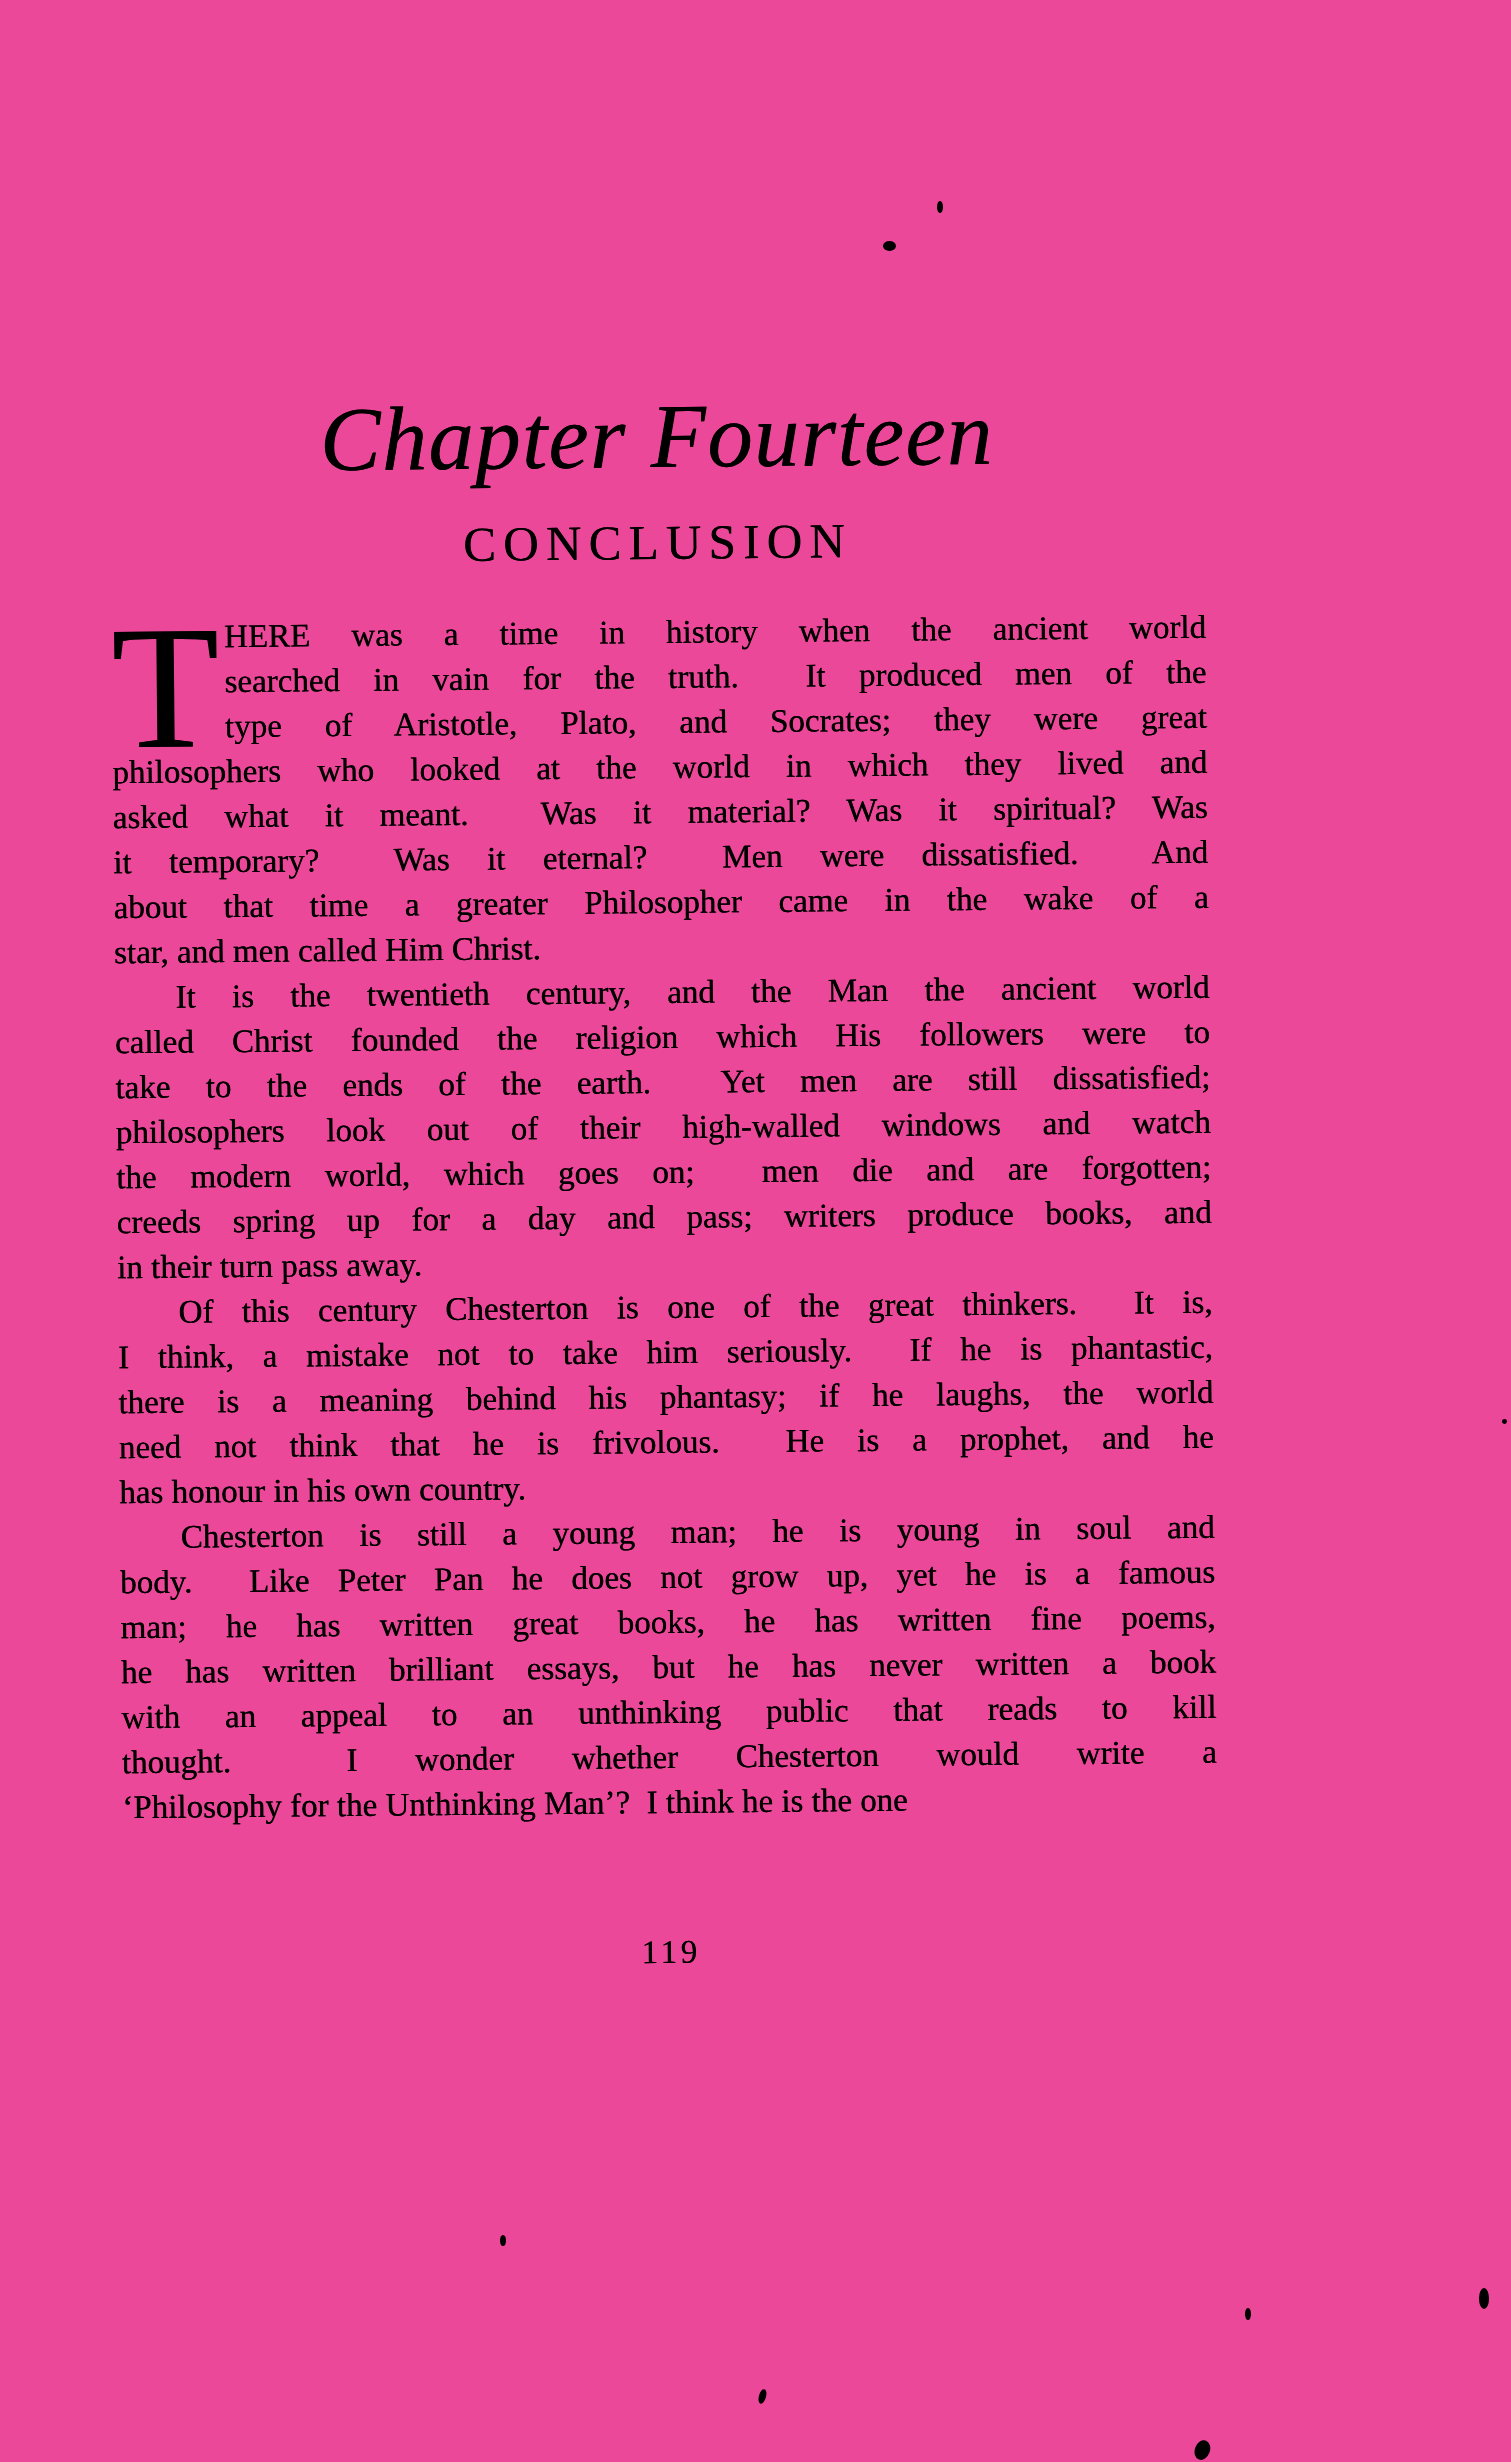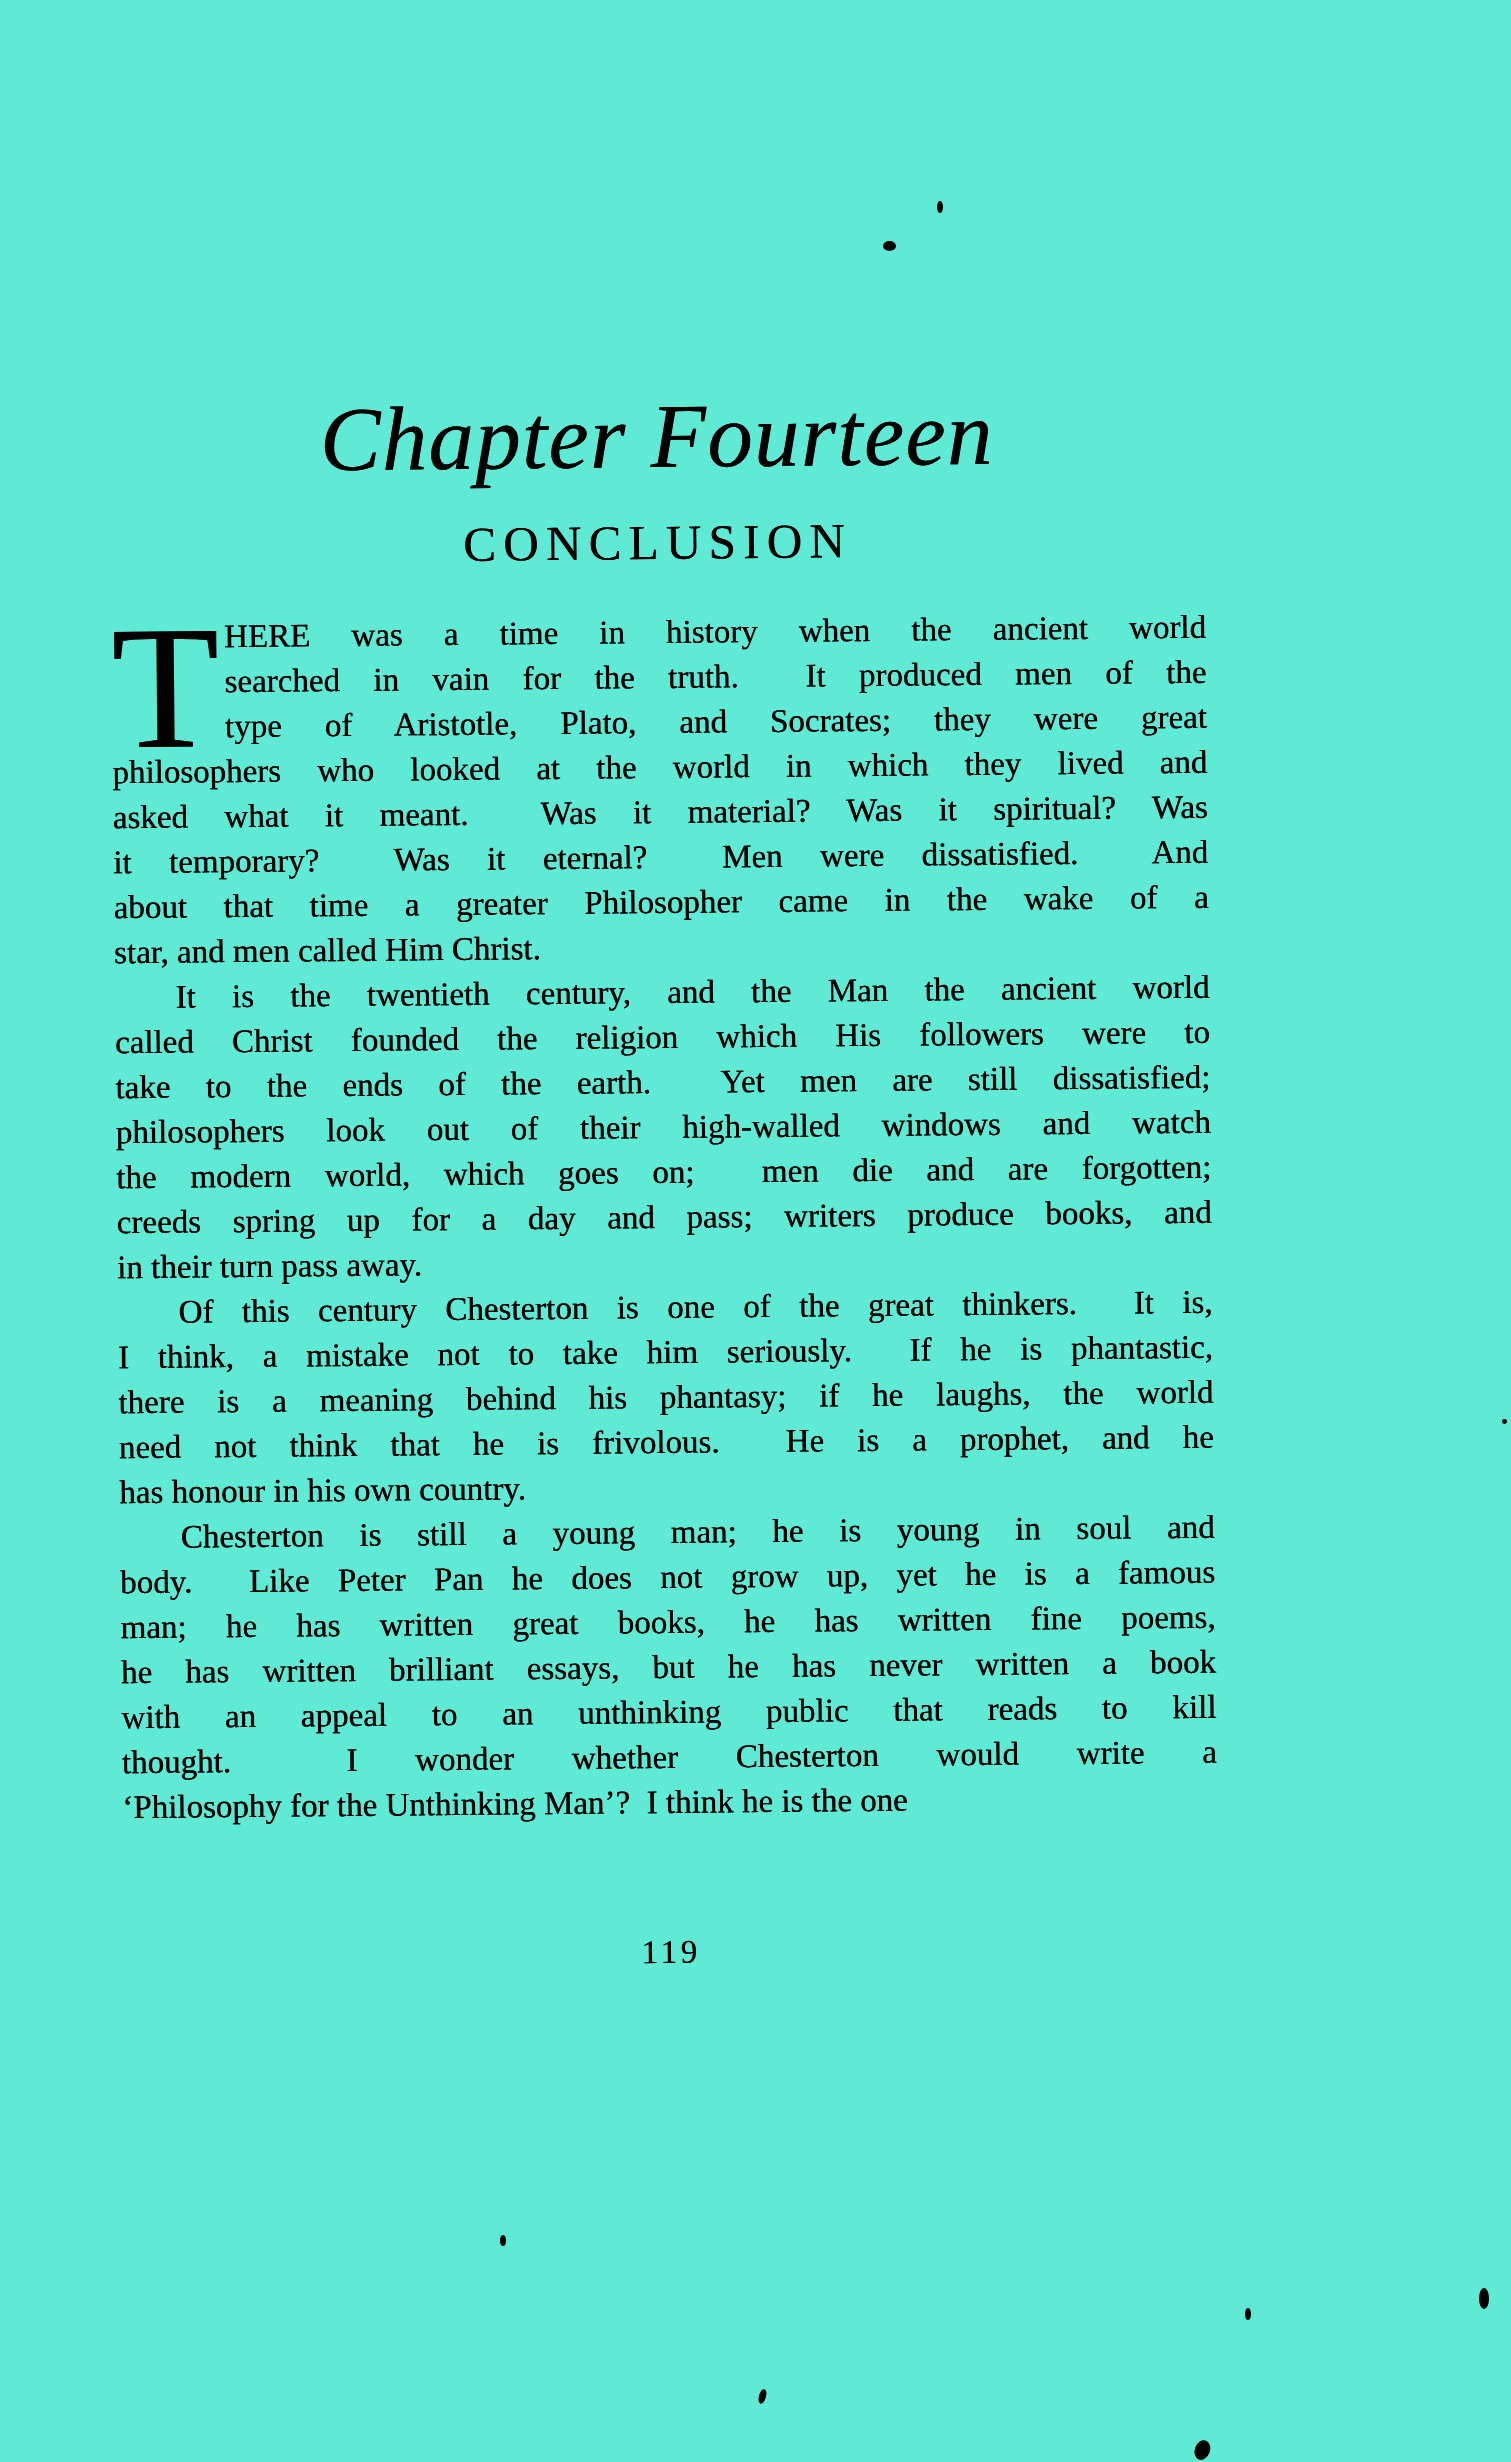--- a/index.html
+++ b/index.html
@@ -6,21 +6,21 @@
   body {
     width: 1511px; height: 2462px;
     background: #ffffff;
     overflow: hidden;
     position: relative;
     font-family: "Liberation Serif", serif;
     color: #000;
   }
   .page {
     position: absolute; inset: 0;
-    background: #5eead4;
+    background: #ec4899;
     overflow: hidden;
   }
   .scan-rotate {
     position: absolute; left: 0; top: 0; width: 1511px; height: 2462px;
     transform: rotate(-0.55deg);
     transform-origin: 663px 1156px;
   }
   .content {
     position: absolute; left: 116px; top: 0; width: 1095px;
     padding-top: 388px;

